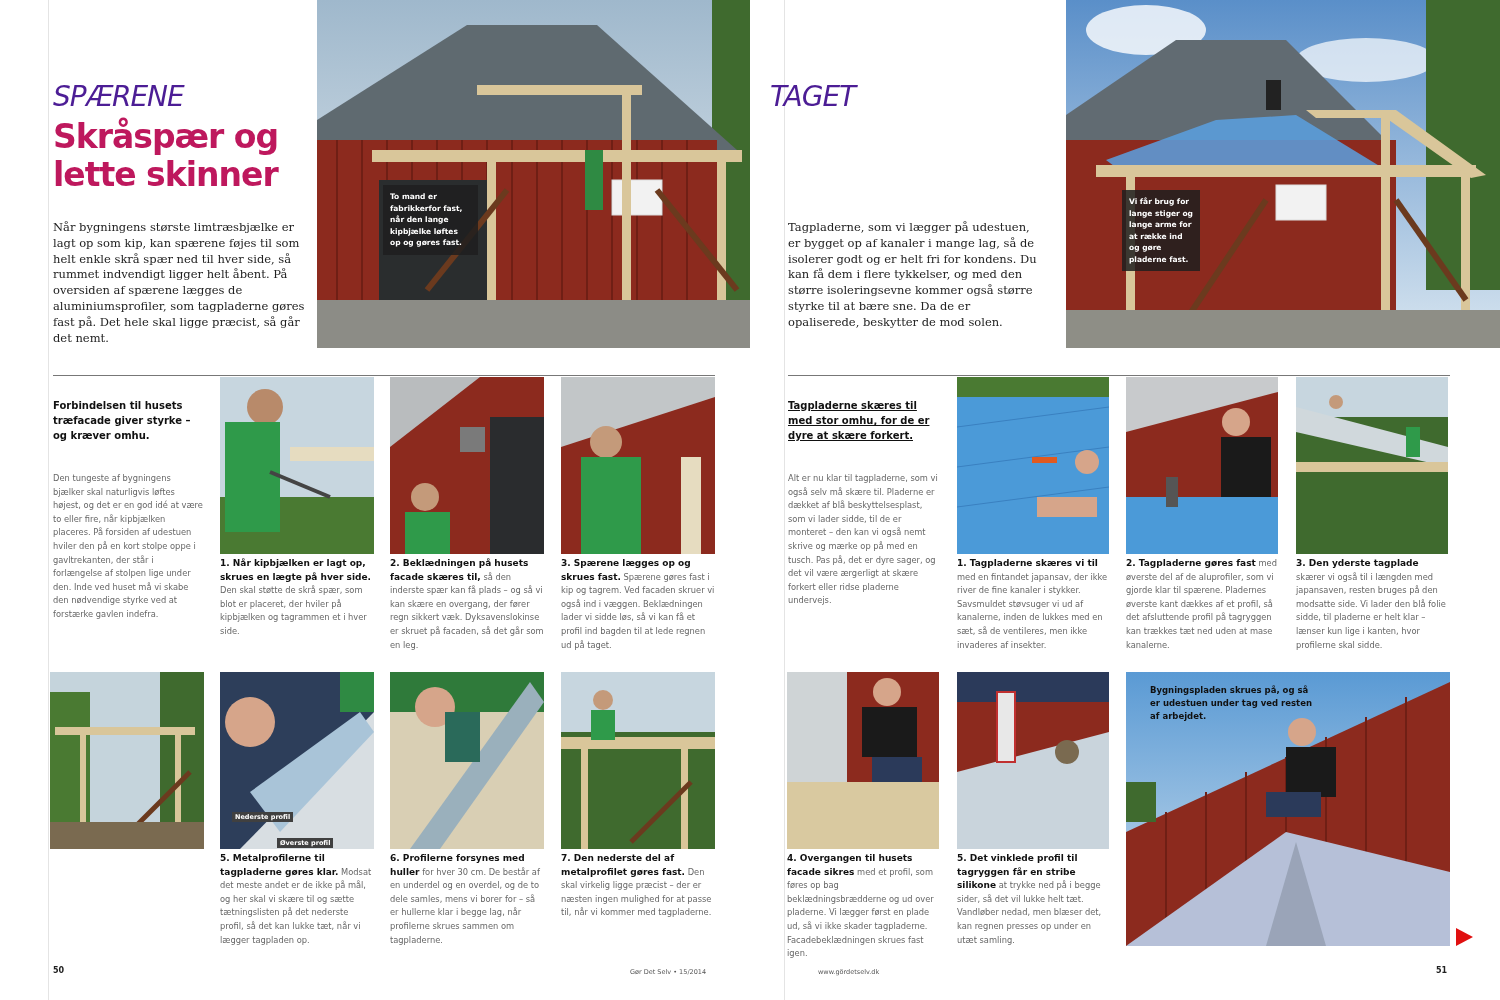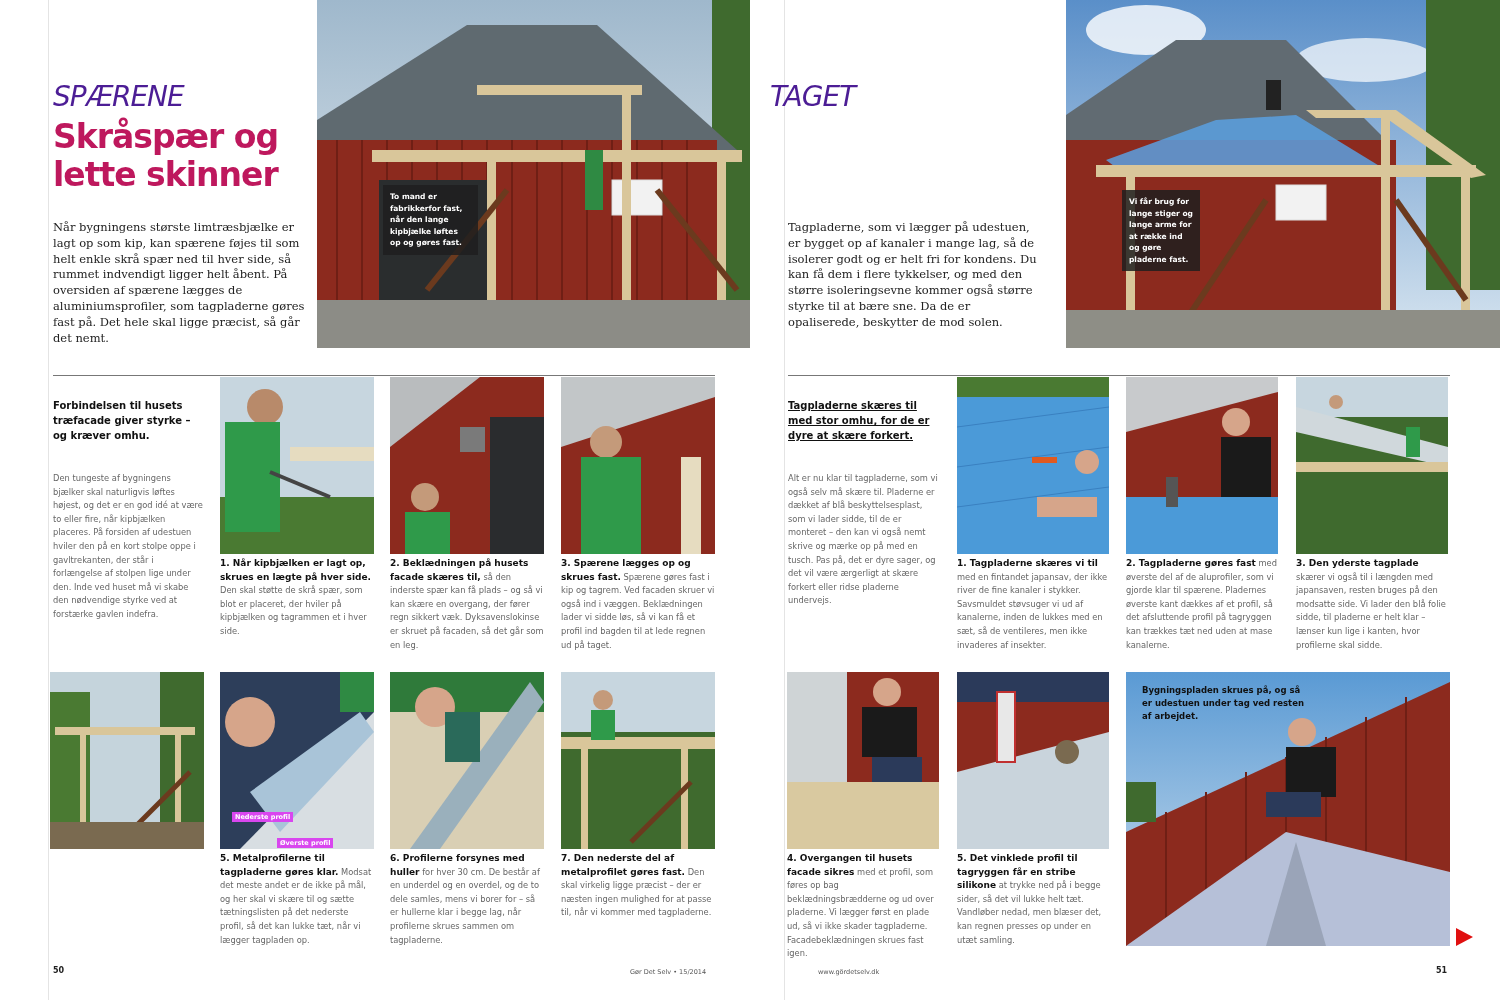--- a/index.html
+++ b/index.html
@@ -21,21 +21,21 @@
   .rule { position: absolute; height: 1px; background: #777; }
 
   .side-head { position: absolute; font-family: "DejaVu Sans", sans-serif; font-weight: 700; font-size: 10px; line-height: 15px; color: #111; }
   .side-body { position: absolute; font-family: "DejaVu Sans", sans-serif; font-size: 8.3px; line-height: 13.6px; color: #666; }
 
   .caption { position: absolute; font-family: "DejaVu Sans", sans-serif; font-size: 8.3px; line-height: 13.6px; color: #666; }
   .caption b { color: #111; font-weight: 700; font-size: 9px; }
 
   .overlay-box { position: absolute; background: rgba(30,30,30,0.85); color: #fff; font-family: "DejaVu Sans", sans-serif; font-weight: 700; font-size: 7.5px; line-height: 11.5px; padding: 6px 7px; }
   .overlay-text { position: absolute; color: #111; font-family: "DejaVu Sans", sans-serif; font-weight: 700; font-size: 8.5px; line-height: 13px; }
-  .label-tag { position: absolute; background: #d946ef; color: #fff; font-family: "DejaVu Sans", sans-serif; font-weight: 700; font-size: 6.5px; padding: 1px 3px; }
+  .label-tag { position: absolute; background: #404040; color: #fff; font-family: "DejaVu Sans", sans-serif; font-weight: 700; font-size: 6.5px; padding: 1px 3px; }
 
   .folio { position: absolute; font-family: "DejaVu Sans", sans-serif; font-weight: 700; font-size: 8px; color: #222; }
   .footer-txt { position: absolute; font-family: "DejaVu Sans", sans-serif; font-size: 6.5px; color: #555; }
 
   .next-arrow { position: absolute; width: 0; height: 0; border-top: 9px solid transparent; border-bottom: 9px solid transparent; border-left: 17px solid #e01010; }
 </style>
 </head>
 <body>
 
 <div class="page page-left">
@@ -306,21 +306,21 @@
           <line x1="280" y1="25" x2="280" y2="274"></line>
         </g>
       <rect x="0" y="110" width="30" height="40" fill="#3f6a2e"></rect>
       <polygon points="0,274 160,160 324,200 324,274" fill="#b6c0d8"></polygon>
       <polygon points="140,274 170,170 200,274" fill="#9aa4b8"></polygon>
       <circle cx="176" cy="60" r="14" fill="#d6a58a"></circle>
       <rect x="160" y="75" width="50" height="50" fill="#1a1a1a"></rect>
       <rect x="140" y="120" width="55" height="25" fill="#2b3a5a"></rect>
     </svg>
   </div>
-  <div class="overlay-text" style="left:392px; top:684px; width:170px;">Bygningspladen skrues på, og så er udestuen under tag ved resten af arbejdet.</div>
+  <div class="overlay-text" style="left:400px; top:684px; width:170px;">Bygningspladen skrues på, og så er udestuen under tag ved resten af arbejdet.</div>
 
   <div class="caption" style="left:37px; top:852px; width:152px;"><b>4. Overgangen til husets facade sikres</b> <span>med et profil, som føres op bag beklædningsbrædderne og ud over pladerne. Vi lægger først en plade ud, så vi ikke skader tagpladerne. Facadebeklædningen skrues fast igen.</span></div>
   <div class="caption" style="left:207px; top:852px; width:152px;"><b>5. Det vinklede profil til tagryggen får en stribe silikone</b> <span>at trykke ned på i begge sider, så det vil lukke helt tæt. Vandløber nedad, men blæser det, kan regnen presses op under en utæt samling.</span></div>
 
   <div class="next-arrow" style="left:706px; top:928px;"></div>
 
   <div class="footer-txt" style="left:36px; top:968px;margin-left:32px;">www.gördetselv.dk</div>
   <div class="folio" style="left:686px; top:966px;">51</div>
 </div>
 

